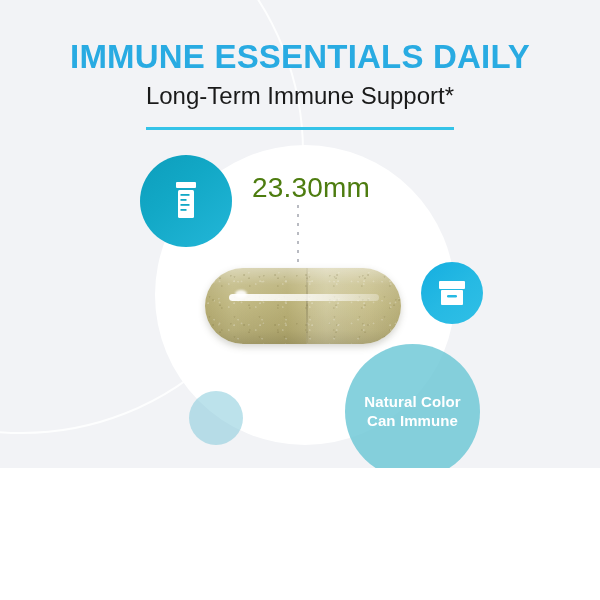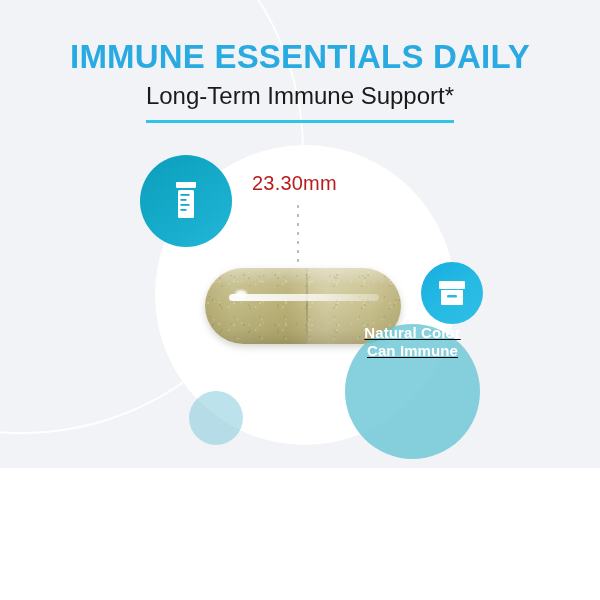--- a/index.html
+++ b/index.html
@@ -74,32 +74,32 @@
     left: 0;
     top: 82px;
     width: 600px;
     text-align: center;
   }
   .subtitle {
     display: inline-block;
     font-size: 24px;
     font-weight: normal;
     color: #1a1a1a;
-    padding-bottom: 9px;
+    padding-bottom: 16px;
     border-bottom: 3px solid #34c3e8;
     line-height: 1.2;
   }
 
   
   .measure-label {
     position: absolute;
     left: 252px;
     top: 172px;
-    font-size: 20px;
-    color: #b91c1c;
+    font-size: 28px;
+    color: #4d7c0f;
     letter-spacing: 0.2px;
   }
   .measure-dots {
     position: absolute;
     left: 297px;
     top: 205px;
     width: 2px;
     height: 62px;
     background-image: linear-gradient(to bottom, #b9bbc2 0 3px, transparent 3px 9px);
     background-size: 2px 9px;
@@ -213,29 +213,28 @@
     left: 189px;
     top: 391px;
     width: 54px;
     height: 54px;
     border-radius: 50%;
     background: rgba(126, 199, 216, 0.52);
   }
   .circle-note {
     position: absolute;
     left: 345px;
-    top: 324px;
+    top: 344px;
     width: 135px;
     height: 135px;
     border-radius: 50%;
     background: rgba(104, 198, 212, 0.80);
     display: flex;
-    align-items: flex-start;
+    align-items: center;
     justify-content: center;
-    text-decoration: underline;
   }
   .circle-note-text {
     color: #ffffff;
     font-size: 15px;
     font-weight: bold;
     line-height: 1.22;
     text-align: center;
     letter-spacing: 0.1px;
   }
 

